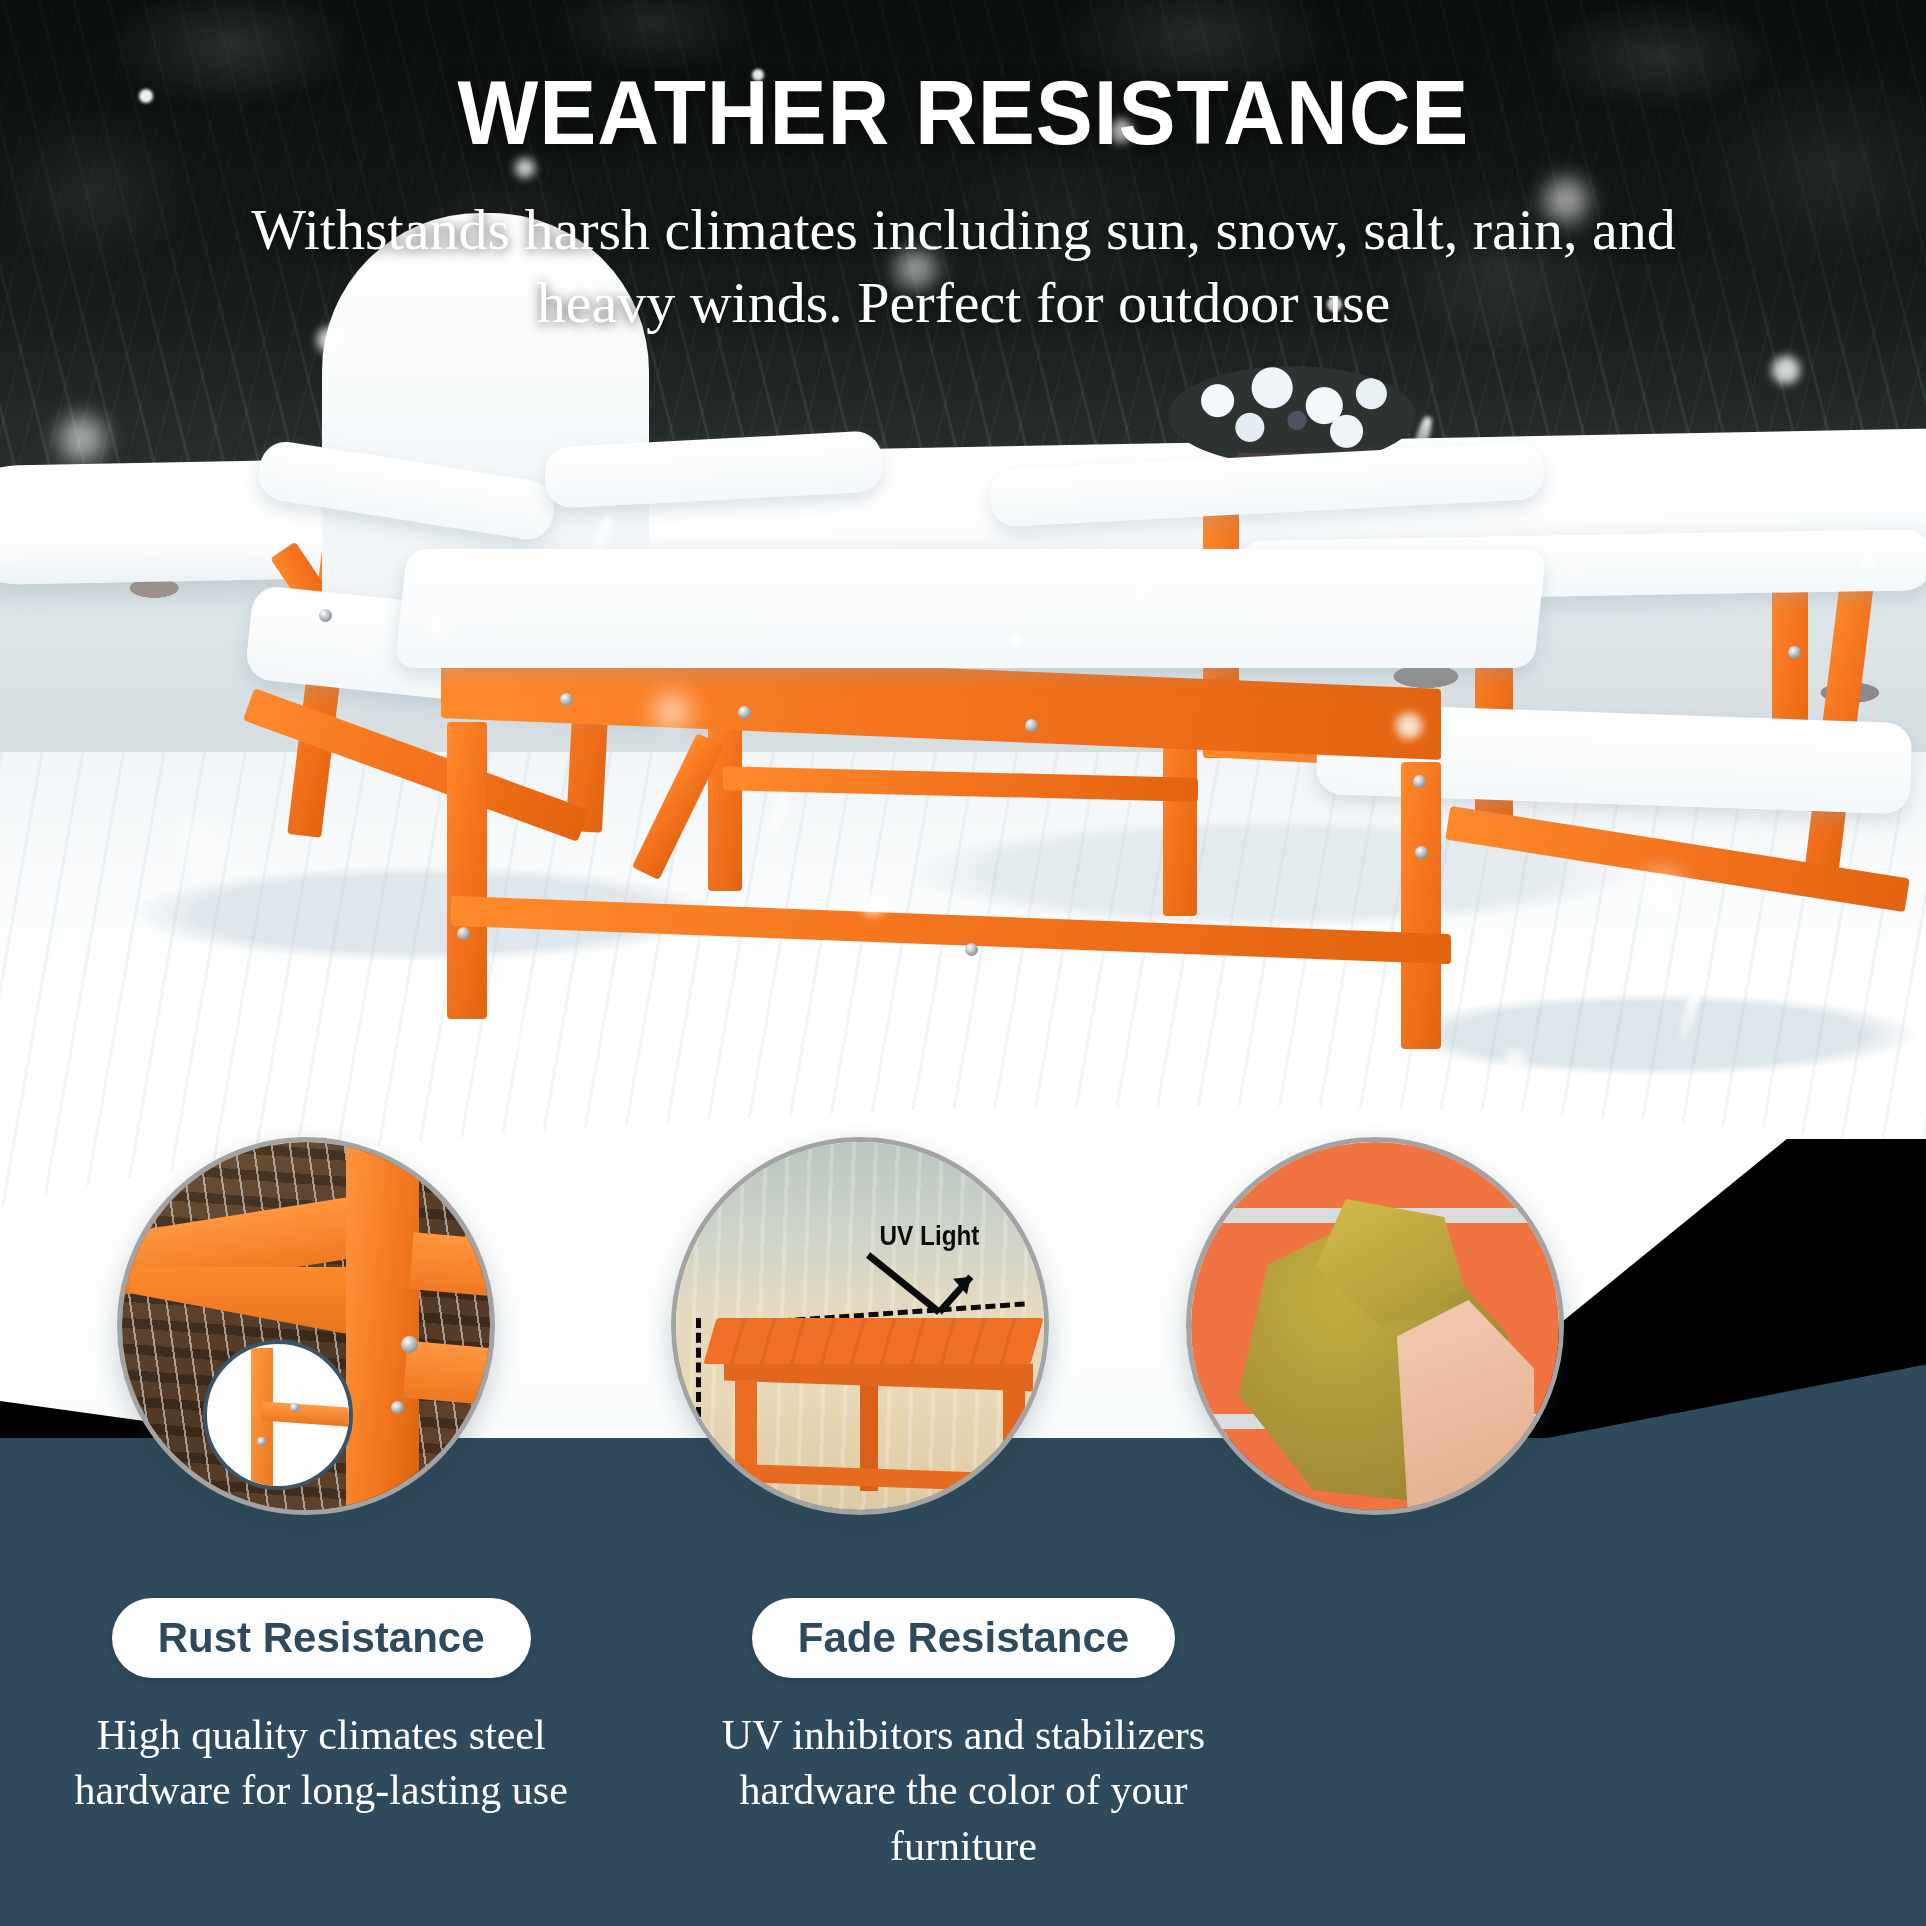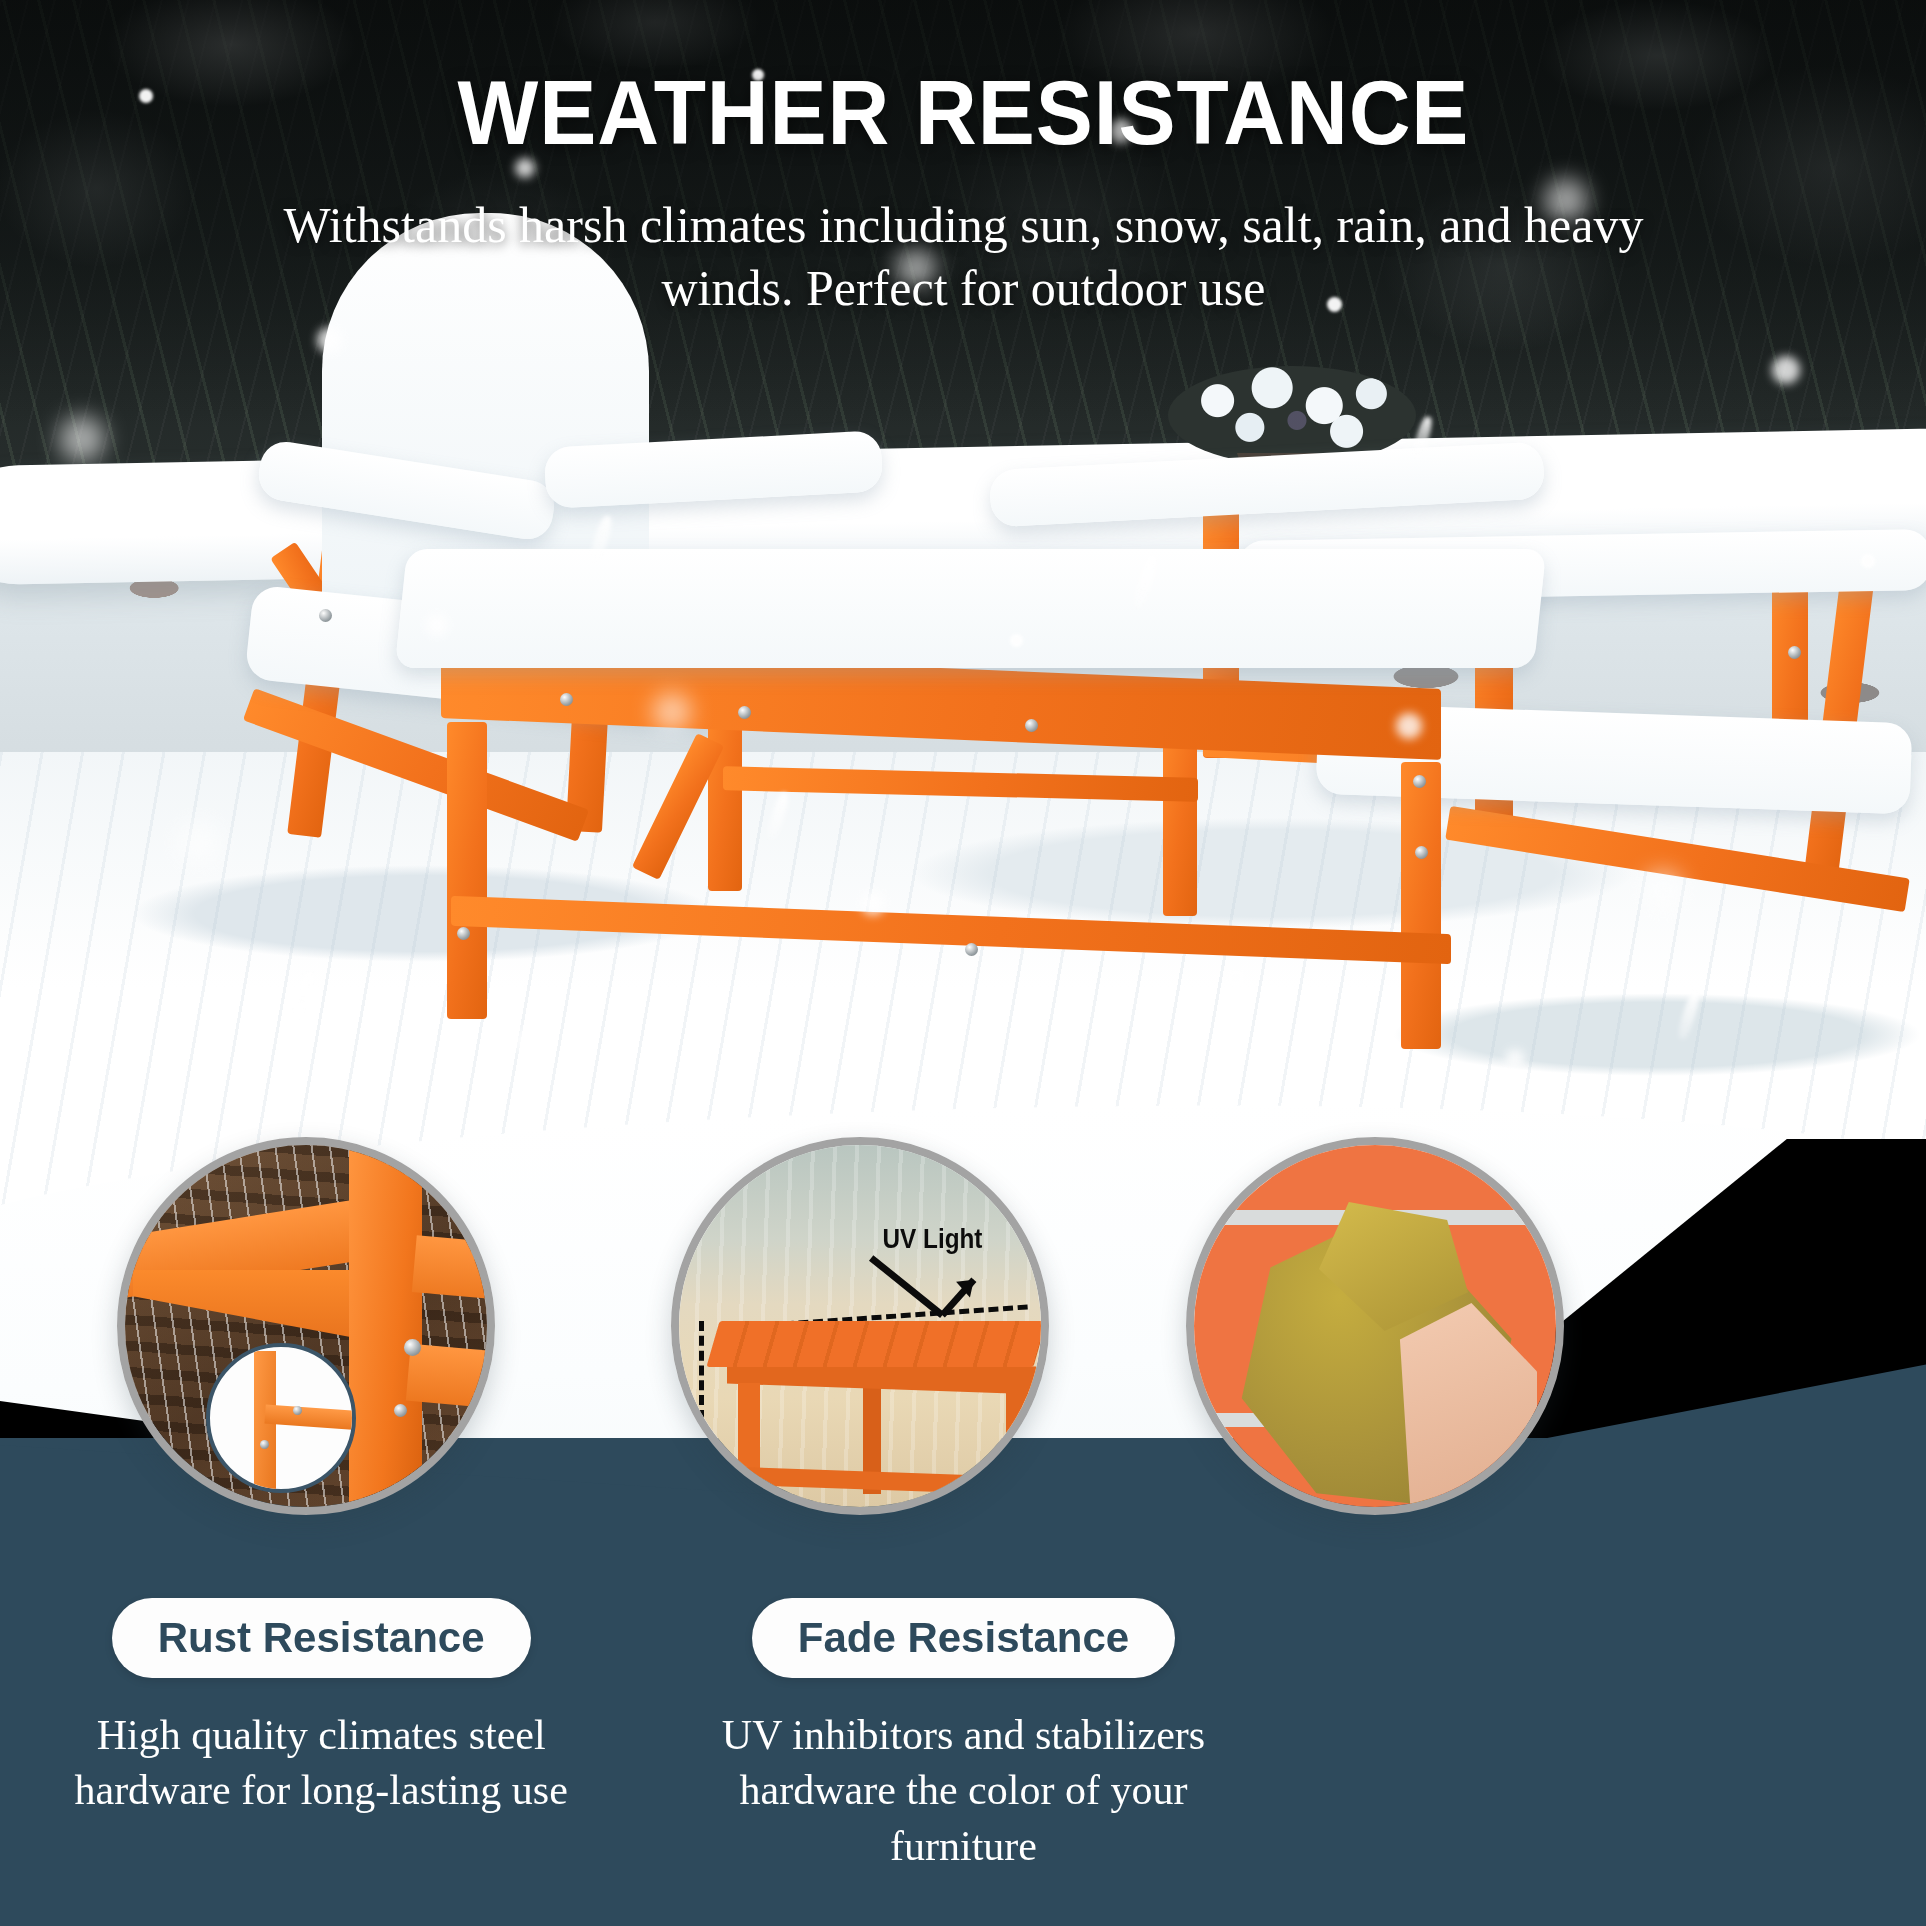--- a/index.html
+++ b/index.html
@@ -170,28 +170,28 @@
 
   
   .headline{
     position:absolute;left:0;top:61px;width:1927px;text-align:center;
     font-family:"Liberation Sans",sans-serif;font-weight:700;font-size:91px;letter-spacing:1px;
     color:#fff;text-shadow:0 3px 16px rgba(0,0,0,.6);
     transform:scaleX(.94);
   }
   .subhead{
     position:absolute;left:50%;transform:translateX(-50%);top:194px;width:1426px;text-align:center;
-    font-family:"Liberation Serif",serif;font-size:50px;line-height:1.25;color:#fff;
+    font-family:"Liberation Serif",serif;font-size:58px;line-height:1.25;color:#fff;
     text-shadow:0 2px 12px rgba(0,0,0,.65);
   }
 
   
   .circle{
     position:absolute;width:378px;height:378px;border-radius:50%;
-    border:8px solid #a3a3a3;overflow:hidden;
+    border:5px solid #a3a3a3;overflow:hidden;
     box-shadow:0 10px 26px rgba(40,60,70,.22);
   }
   #c1{left:117px;top:1137px;}
   #c2{left:671px;top:1137px;}
   #c3{left:1186px;top:1137px;}
 
   .c1bg{position:absolute;inset:0;
     background:
       repeating-linear-gradient(82deg, rgba(255,255,255,.5) 0 2px, transparent 2px 18px),
       repeating-linear-gradient(4deg, rgba(40,26,16,.5) 0 10px, rgba(90,64,44,.3) 10px 26px),

